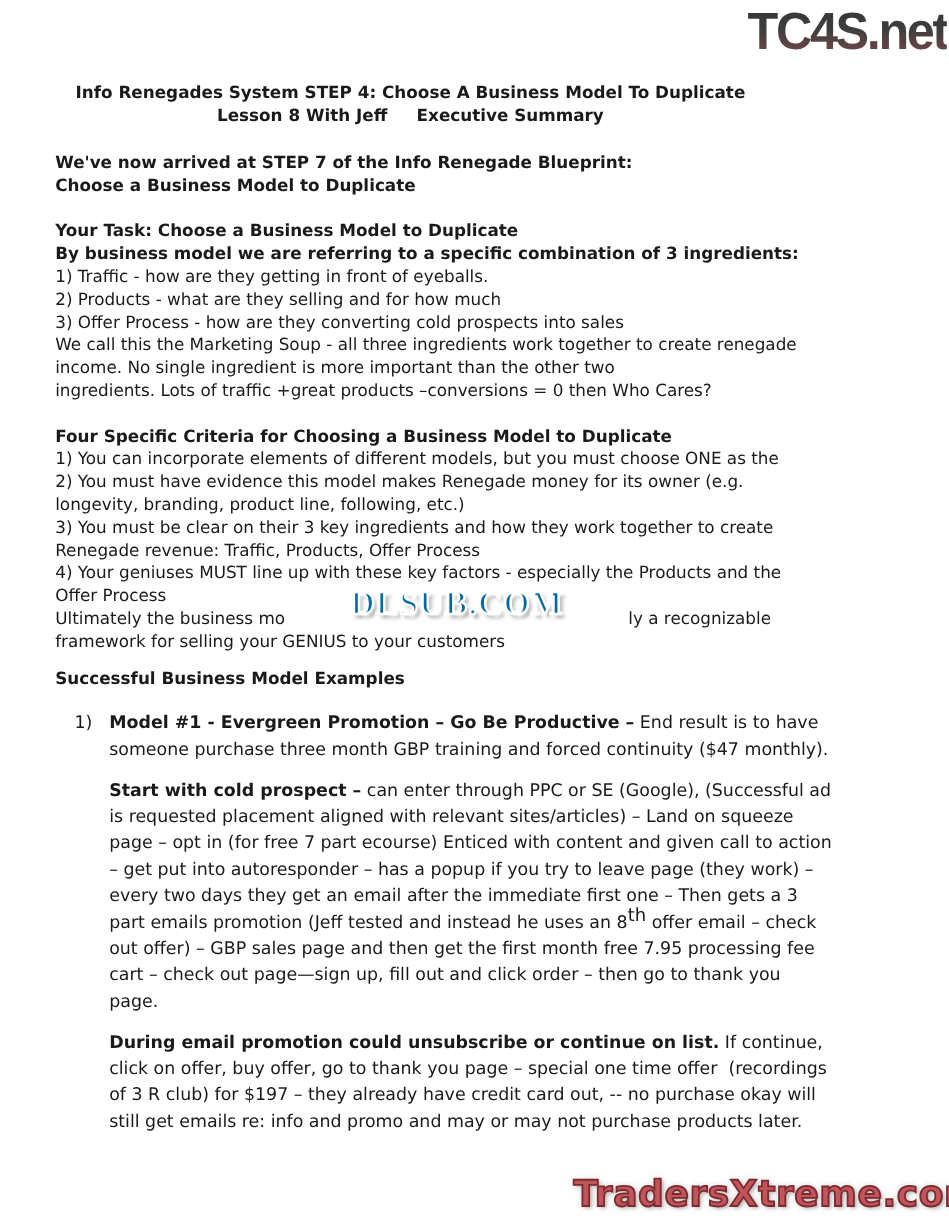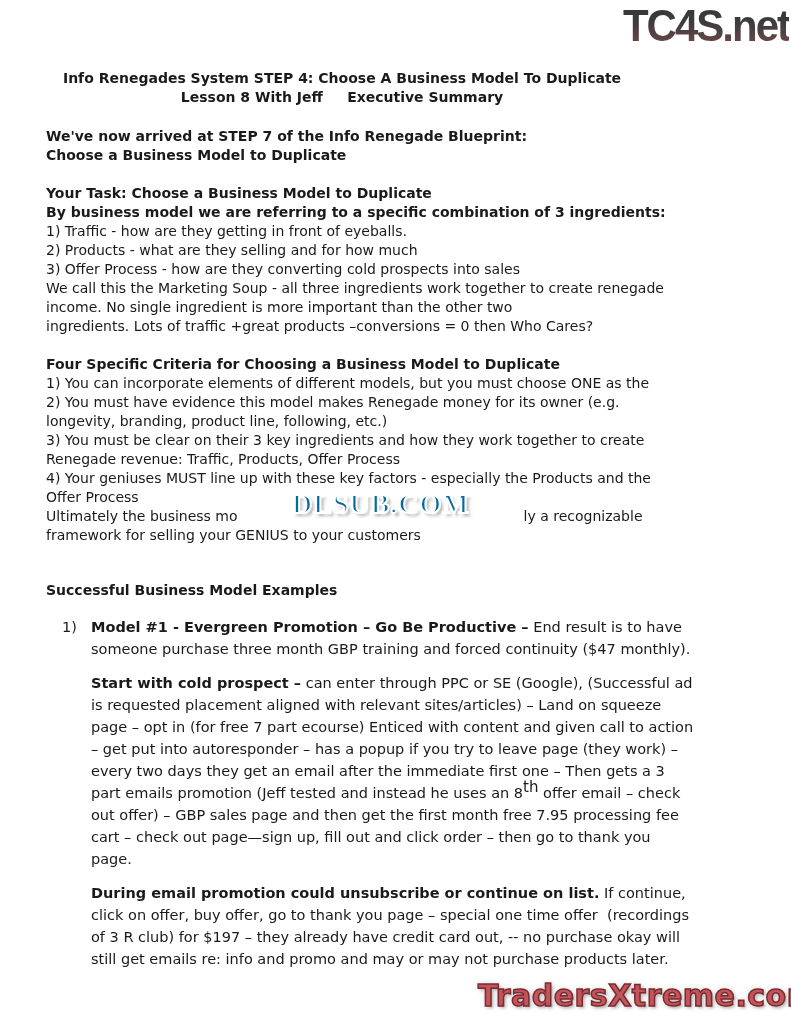--- a/index.html
+++ b/index.html
@@ -11,21 +11,21 @@
   .line { white-space:pre; }
 
   
   .top-text { font-size:14px; line-height:19px; }
   .title-block { padding-top:69px; margin-left:46px; width:592px; text-align:center; font-weight:bold; }
   .sec { margin-left:46px; }
   .intro { margin-top:20px; font-weight:bold; }
   .task { margin-top:19px; }
   .criteria { margin-top:19px; }
   .bold { font-weight:bold; }
-  .examples-heading { margin-top:36px; font-weight:bold; }
+  .examples-heading { margin-top:12px; font-weight:bold; }
 
   
   .obscured .gap { display:inline-block; width:286px; }
 
   
   .list-sec { font-size:14.5px; line-height:22px; }
   .model-item { display:flex; margin-top:16px; margin-left:62px; }
   .marker { width:29px; flex:0 0 29px; }
   .para { margin-left:91px; margin-top:12px; }
   sup.sup { font-size:15px; vertical-align:super; line-height:0; }

